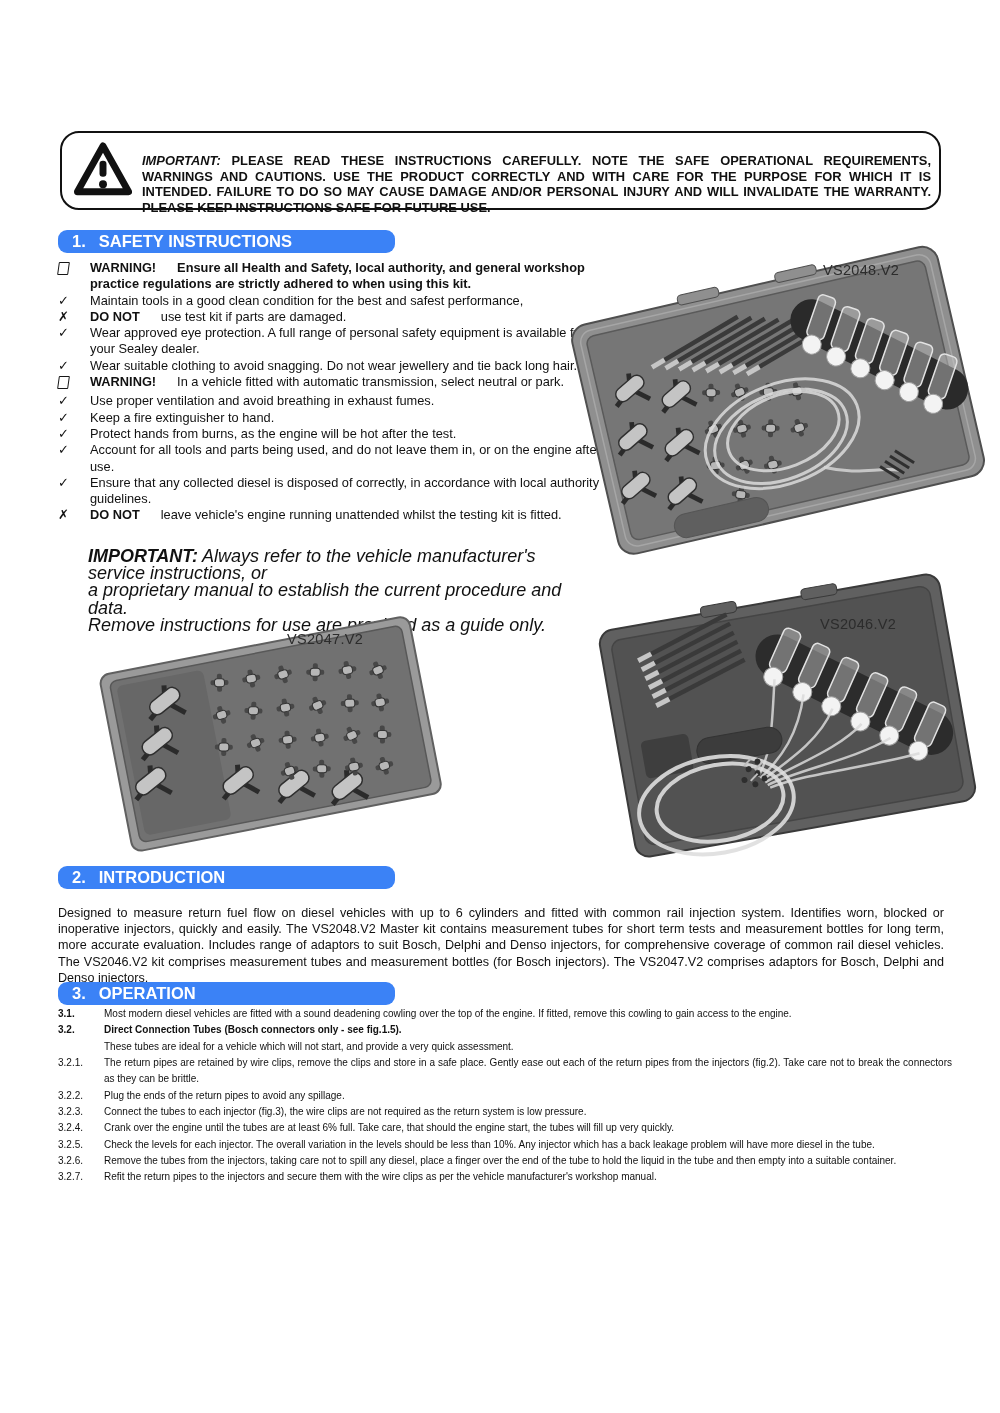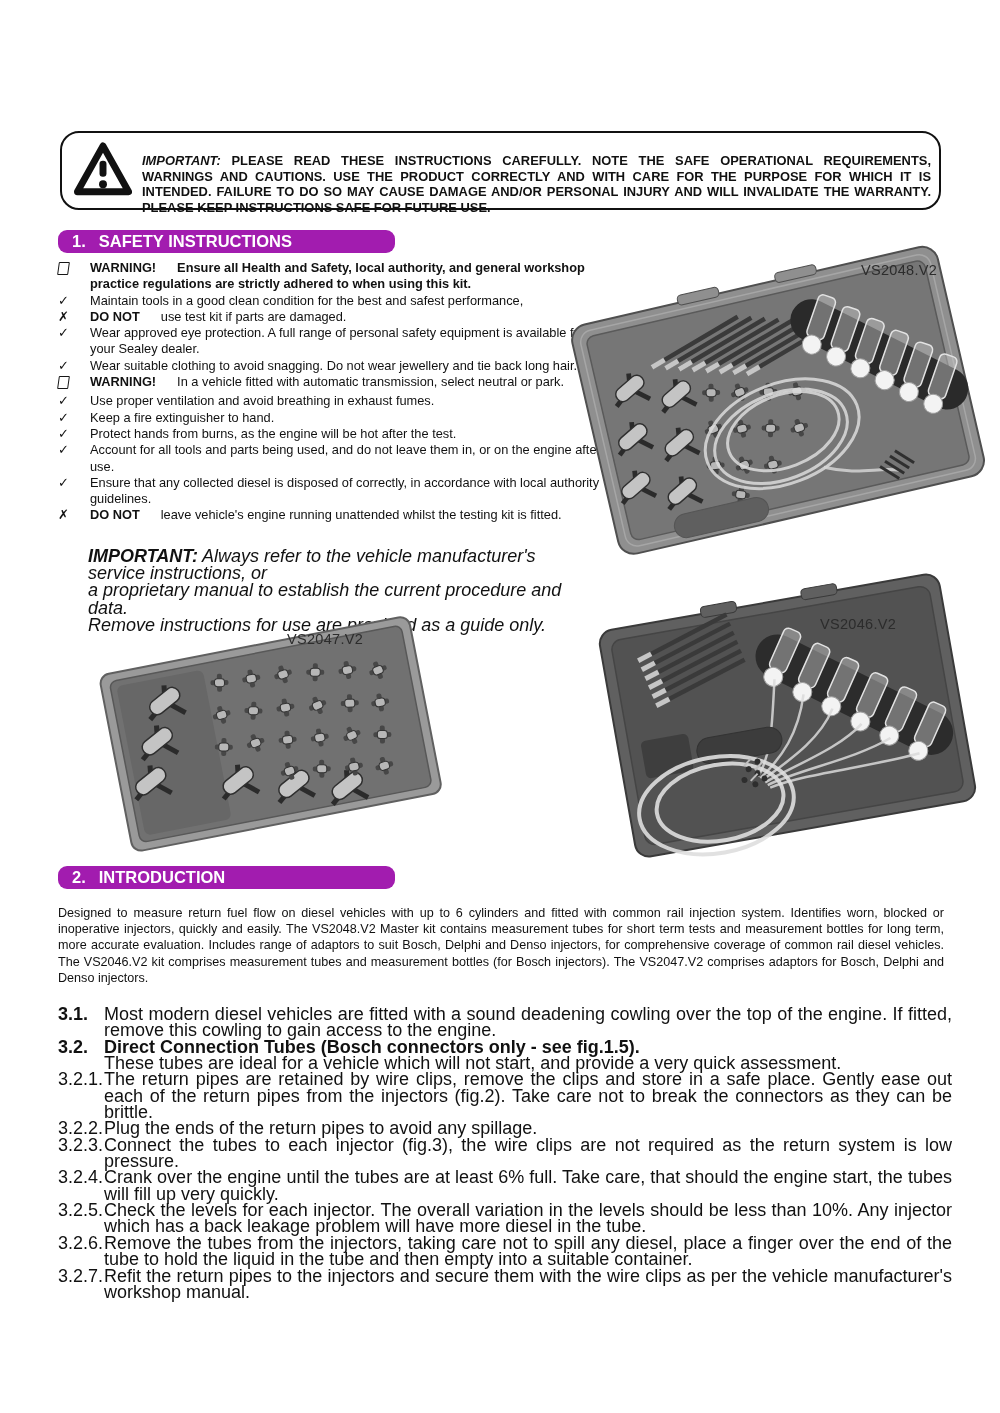--- a/index.html
+++ b/index.html
@@ -8,21 +8,21 @@
 
   
   .warn-box{position:absolute;left:60px;top:131px;width:877px;height:75px;
             border:2px solid #111;border-radius:19px;}
   .warn-tri{position:absolute;left:12px;top:8px;}
   .warn-text{position:absolute;left:80px;top:7px;right:8px;
              font-size:12.9px;line-height:15.7px;font-weight:bold;text-align:justify;}
   .warn-text .wb-label{font-style:italic;}
 
   
-  .sec-header{position:absolute;left:58px;width:323px;height:23px;background:#a21caf;
+  .sec-header{position:absolute;left:58px;width:323px;height:23px;background:#3b82f6;
               border-radius:9px;color:#fff;font-weight:bold;font-size:16.5px;
               line-height:23px;padding-left:14px;}
   .sec-num{display:inline-block;margin-right:13px;}
 
   
   .safety-list{position:absolute;left:58px;top:260px;width:552px;
                font-size:12.8px;line-height:16.3px;}
   .s-row{display:grid;grid-template-columns:32px 1fr;}
   .s-bullet{font-weight:600;font-size:13px;}
   .s-bullet.cross{font-style:italic;font-weight:700;}
@@ -39,21 +39,21 @@
   
   .fig{position:absolute;}
   .fig-label{position:absolute;font-size:14.5px;color:#2c2c2c;letter-spacing:.3px;}
 
   
   .intro{position:absolute;left:58px;top:892px;width:886px;
          font-size:12.6px;line-height:16.4px;text-align:justify;}
 
   
   .op-list{position:absolute;left:58px;top:1006px;width:894px;
-           font-size:18px;line-height:16.35px;}
+           font-size:10px;line-height:16.35px;}
   .op-row{display:grid;grid-template-columns:46px 1fr;}
   .op-num{white-space:nowrap;}
   .op-num.bold{font-weight:bold;}
   .op-text{text-align:justify;}
   .op-text .bold{font-weight:bold;}
 </style>
 </head>
 <body>
 
 <svg width="0" height="0" style="position:absolute" aria-hidden="true">
@@ -208,21 +208,21 @@
           <line x1="300" y1="250" x2="316" y2="266"></line>
             <line x1="306" y1="246" x2="322" y2="262"></line>
           <line x1="312" y1="242" x2="328" y2="258"></line>
             <line x1="318" y1="238" x2="334" y2="254"></line>
         </g>
 
         <rect x="86" y="252" width="96" height="24" rx="12" fill="#5f5f5f" stroke="#555"></rect>
       </g>
     </svg>
   </div>
-  <div class="fig-label" style="left:861px;top:262px;">VS2048.V2</div>
+  <div class="fig-label" style="left:823px;top:262px;">VS2048.V2</div>
 
   <div class="fig" style="left:78px;top:606px;">
     <svg width="385" height="255" viewBox="0 0 385 255">
       <g transform="rotate(-11 192 127)">
         <rect x="35" y="38" width="315" height="180" rx="10" fill="#9a9a9a" stroke="#606060" stroke-width="2"></rect>
         <rect x="44" y="46" width="297" height="164" rx="7" fill="#717171" stroke="#585858" stroke-width="1.5"></rect>
         <rect x="50" y="52" width="88" height="152" rx="6" fill="#676767"></rect>
 
         <use href="#bigadp" transform="translate(95,76)"></use>
           <use href="#bigadp" transform="translate(80,114)"></use>
@@ -314,20 +314,23 @@
       </g>
     </svg>
   </div>
   <div class="fig-label" style="left:820px;top:616px;">VS2046.V2</div>
 
   <div class="sec-header" style="top:866px;">
     <span class="sec-num">2.</span><span>INTRODUCTION</span>
   </div>
   <p class="intro">Designed to measure return fuel flow on diesel vehicles with up to 6 cylinders and fitted with common rail injection system. Identifies worn, blocked or inoperative injectors, quickly and easily. The VS2048.V2 Master kit contains measurement tubes for short term tests and measurement bottles for long term, more accurate evaluation. Includes range of adaptors to suit Bosch, Delphi and Denso injectors, for comprehensive coverage of common rail diesel vehicles. The VS2046.V2 kit comprises measurement tubes and measurement bottles (for Bosch injectors). The VS2047.V2 comprises adaptors for Bosch, Delphi and Denso injectors.</p>
 
+  <div class="sec-header" style="top:982px;">
+    <span class="sec-num">3.</span><span>OPERATION</span>
+  </div>
 
   <div class="op-list">
     <div class="op-row">
         <span class="op-num bold">3.1.</span>
         <div class="op-text">Most modern diesel vehicles are fitted with a sound deadening cowling over the top of the engine. If fitted, remove this cowling to gain access to the engine.</div>
       </div>
     <div class="op-row">
         <span class="op-num bold">3.2.</span>
         <div class="op-text">
           <div class="bold">Direct Connection Tubes (Bosch connectors only - see fig.1.5).</div>

